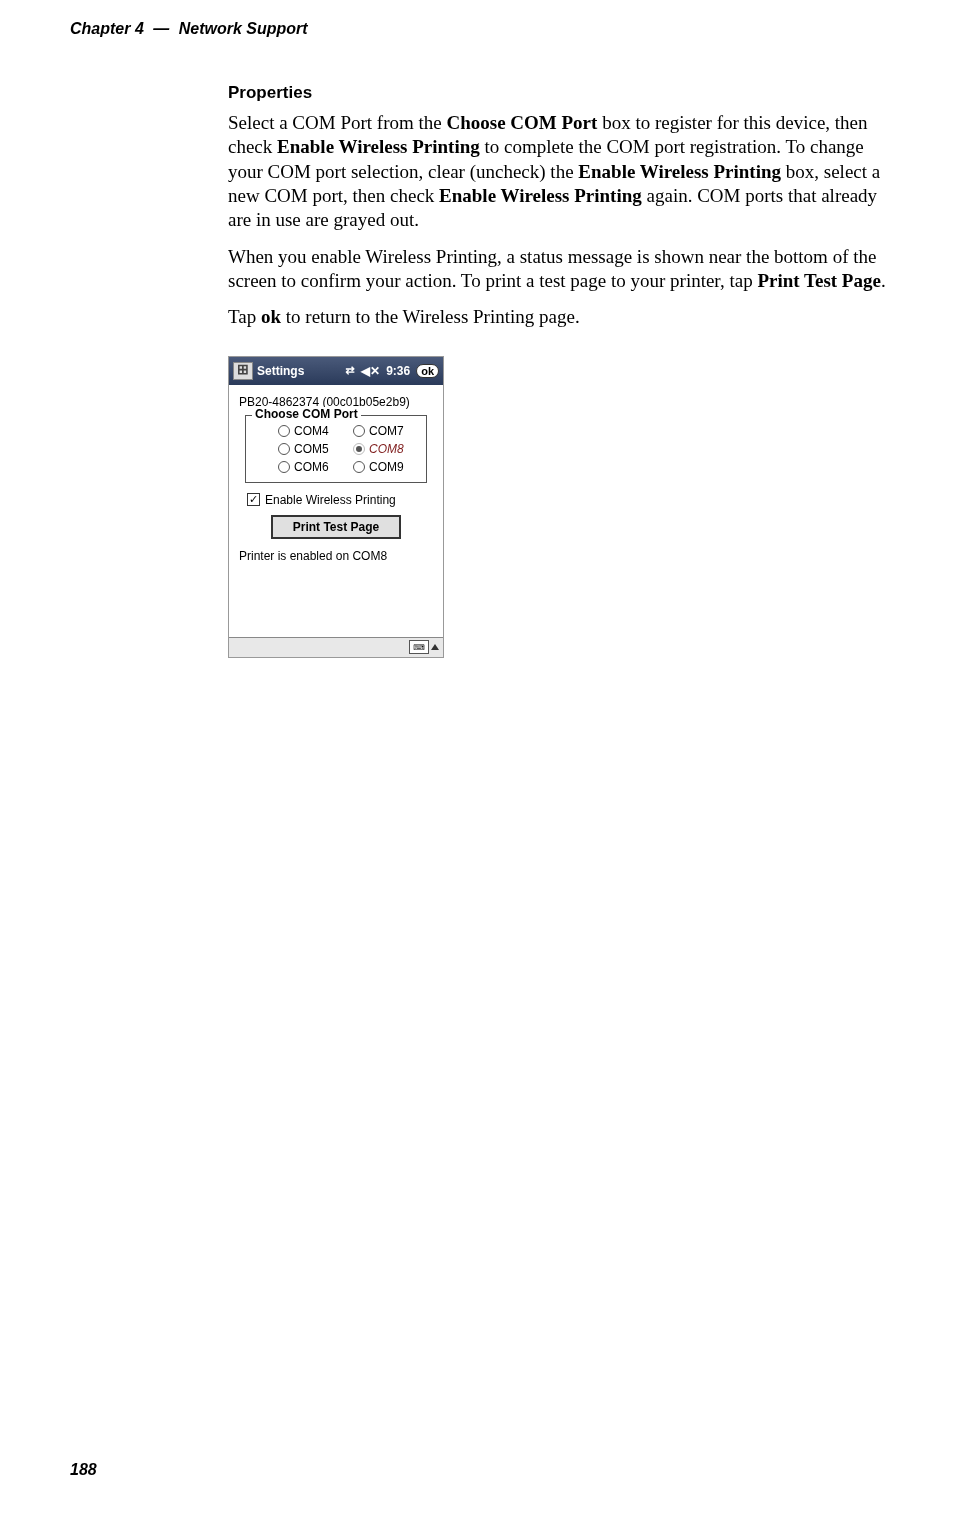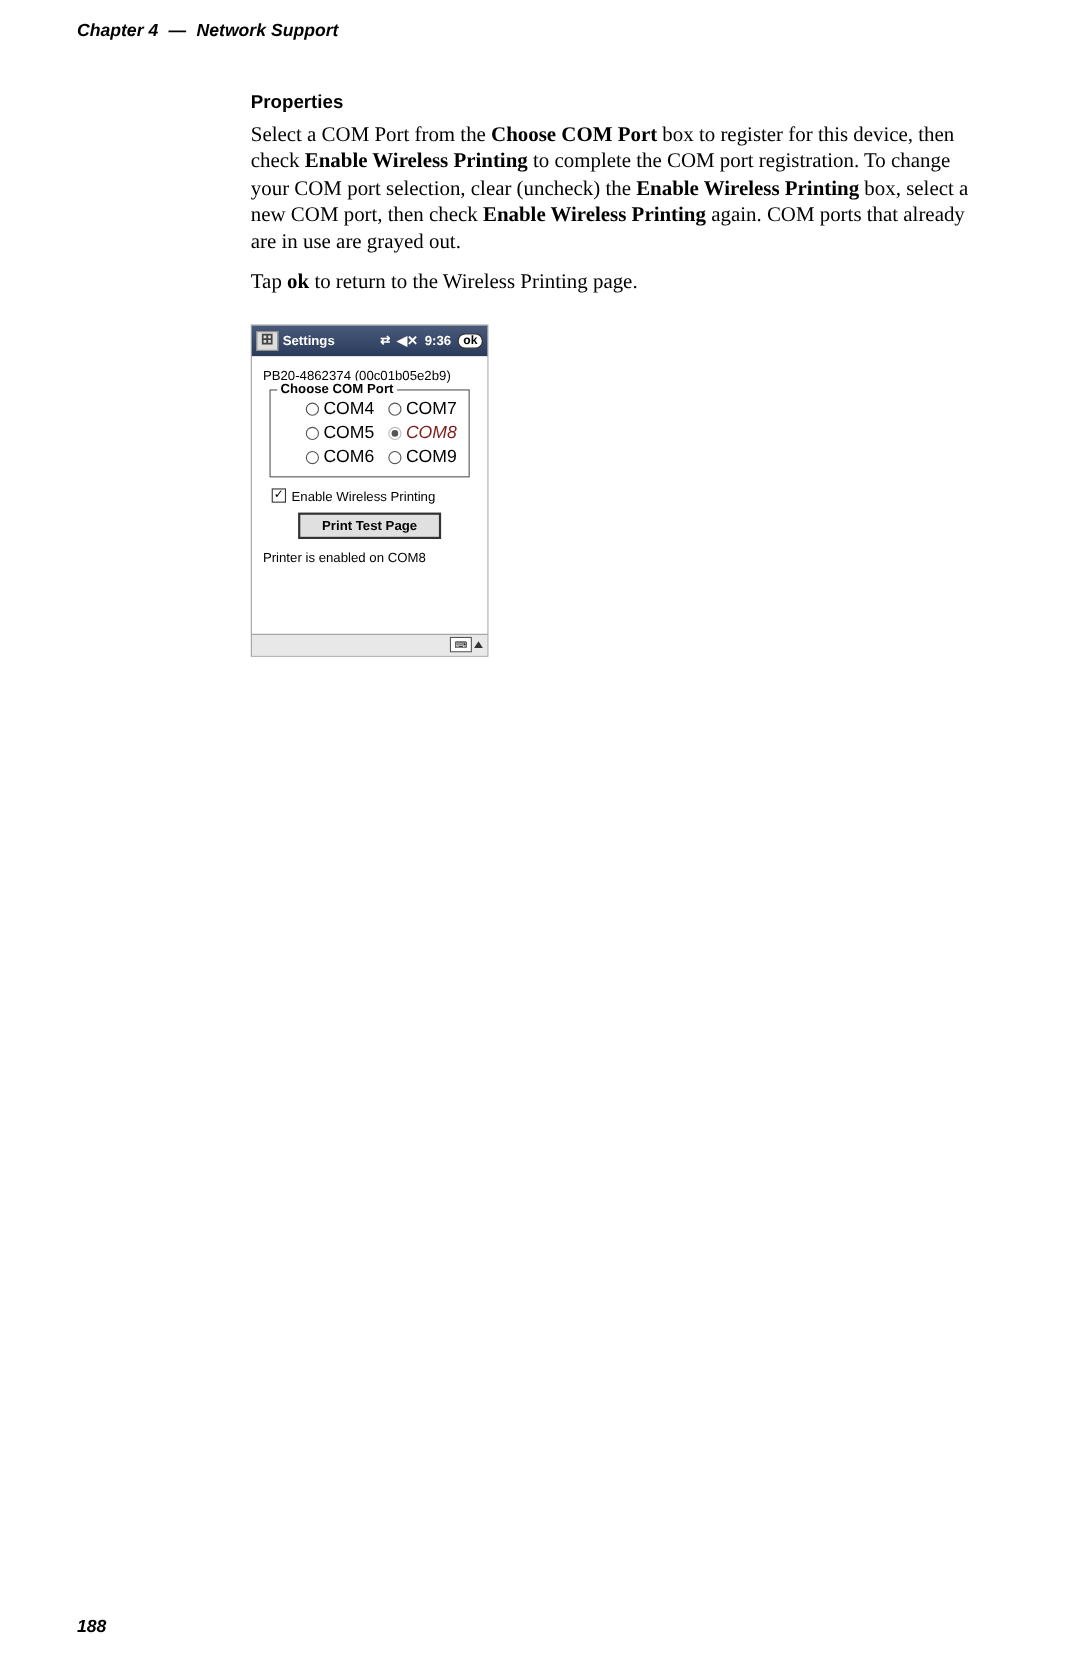--- a/index.html
+++ b/index.html
@@ -112,21 +112,21 @@
       font-size: 12px;
       font-weight: bold;
     }
     .com-grid {
       display: grid;
       grid-template-columns: 1fr 1fr;
       gap: 4px 10px;
       padding-left: 24px;
       padding-top: 2px;
     }
-    .radio-row { display: flex; align-items: center; gap: 4px; font-size: 16px; }
+    .radio-row { display: flex; align-items: center; gap: 4px; font-size: 12px; }
     .radio-circle {
       width: 12px; height: 12px;
       border: 1px solid #555;
       border-radius: 50%;
       display: inline-flex;
       align-items: center;
       justify-content: center;
       background: #fff;
     }
     .radio-circle.selected::after {
@@ -186,21 +186,21 @@
       justify-content: center;
     }
     .arrow-up {
       width: 0; height: 0;
       border-left: 4px solid transparent;
       border-right: 4px solid transparent;
       border-bottom: 6px solid #333;
     }
     .page-footer {
       position: absolute;
-      bottom: 30px;
+      bottom: 40px;
       left: 0;
       width: 100%;
       padding: 0 70px;
       display: flex;
       justify-content: space-between;
       font-family: Arial, Helvetica, sans-serif;
       font-weight: bold;
       font-style: italic;
       font-size: 16px;
     }
@@ -214,20 +214,23 @@
   <span>Network Support</span>
 </div>
 
 <div class="content">
   <div class="section-title">Properties</div>
 
   <p class="body-text">
     <span>Select a COM Port from the </span><span class="bold">Choose COM Port</span><span> box to register for this device, then check </span><span class="bold">Enable Wireless Printing</span><span> to complete the COM port registration. To change your COM port selection, clear (uncheck) the </span><span class="bold">Enable Wireless Printing</span><span> box, select a new COM port, then check </span><span class="bold">Enable Wireless Printing</span><span> again. COM ports that already are in use are grayed out.</span>
   </p>
 
+  <p class="body-text">
+    <span>When you enable Wireless Printing, a status message is shown near the bottom of the screen to confirm your action. To print a test page to your printer, tap </span><span class="bold">Print Test Page</span><span>.</span>
+  </p>
 
   <p class="body-text">
     <span>Tap </span><span class="bold">ok</span><span> to return to the Wireless Printing page.</span>
   </p>
 
   <div class="screenshot">
     <div class="ss-titlebar">
       <div class="ss-title-left">
         <span class="win-flag"></span>
         <span>Settings</span>

